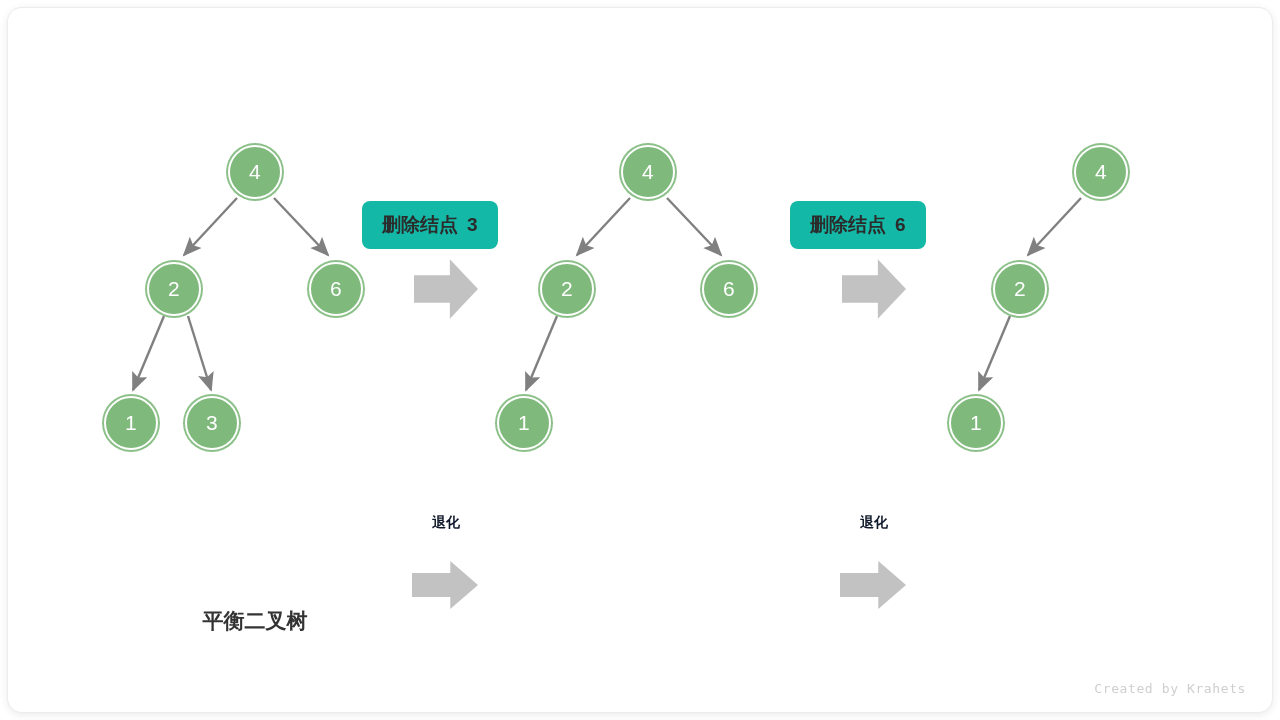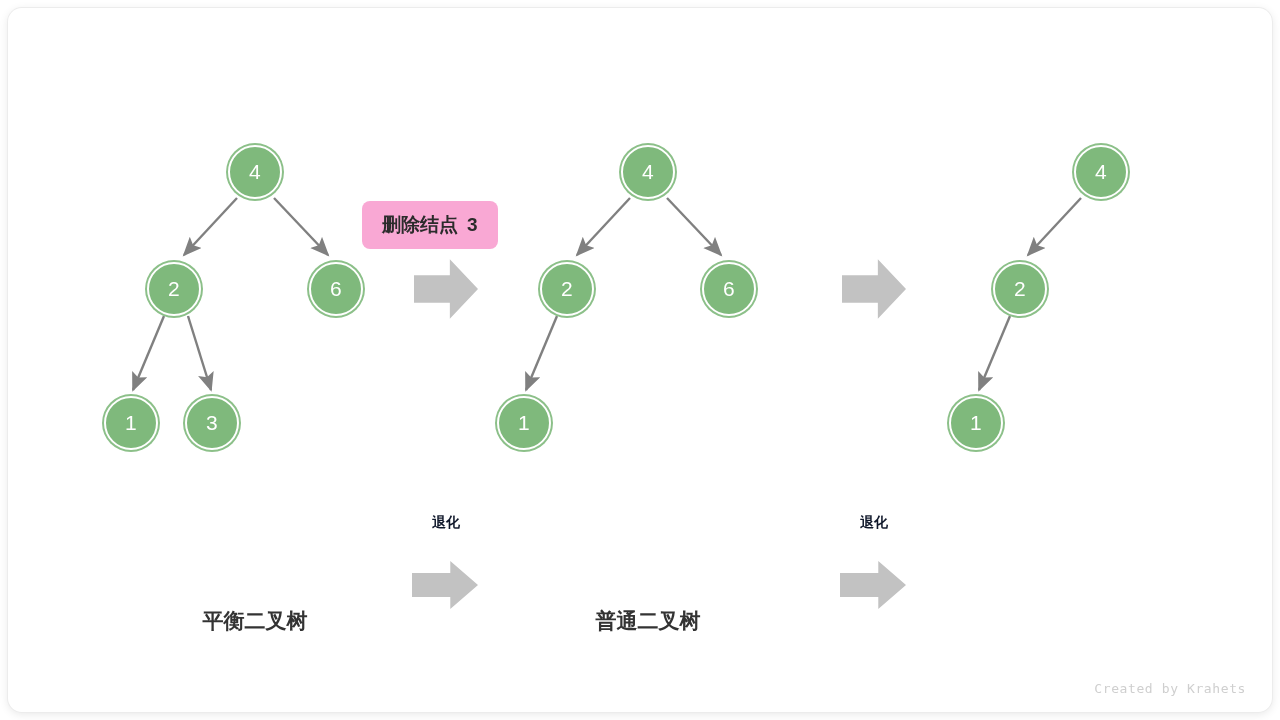--- a/index.html
+++ b/index.html
@@ -36,21 +36,21 @@
     letter-spacing:0.5px;
     z-index:3;
   }
 
   
   .edges{position:absolute;left:0;top:0;width:1280px;height:720px;z-index:1;pointer-events:none;}
 
   
   .chip{
     position:absolute;
-    background:#f9a8d4;
+    background:#14b8a6;
     border-radius:8px;
     padding:11px 20px;
     color:#2b2b2b;
     font-size:19px;
     font-weight:bold;
     white-space:nowrap;
     z-index:4;
   }
   .chip .num{margin-left:9px;}
 
@@ -143,27 +143,29 @@
 
     <div class="node" style="left:1066px;top:137px;">4</div>
     <div class="node" style="left:985px;top:254px;">2</div>
     <div class="node" style="left:941px;top:388px;">1</div>
 
     <div class="chip" style="left:354px;top:193px;">
       <span>删除结点</span><span class="num">3</span>
     </div>
     <div class="blockarrow big" style="left:406px;top:250px;"></div>
 
+    <div class="chip" style="left:782px;top:193px;">
+      <span>删除结点</span><span class="num">6</span>
+    </div>
     <div class="blockarrow big" style="left:834px;top:250px;"></div>
 
     <div class="sublabel" style="left:408px;top:506px;width:60px;">退化</div>
     <div class="blockarrow small" style="left:404px;top:552px;"></div>
 
     <div class="sublabel" style="left:836px;top:506px;width:60px;">退化</div>
     <div class="blockarrow small" style="left:832px;top:552px;"></div>
 
     <div class="caption" style="left:147px;top:563px;width:200px;">平衡二叉树</div>
-    <div class="caption" style="left:540px;top:563px;width:200px;">普通二叉树</div>
 
     <div class="credit">Created by Krahets</div>
 
   </div>
 </div>
 
 </body></html>

